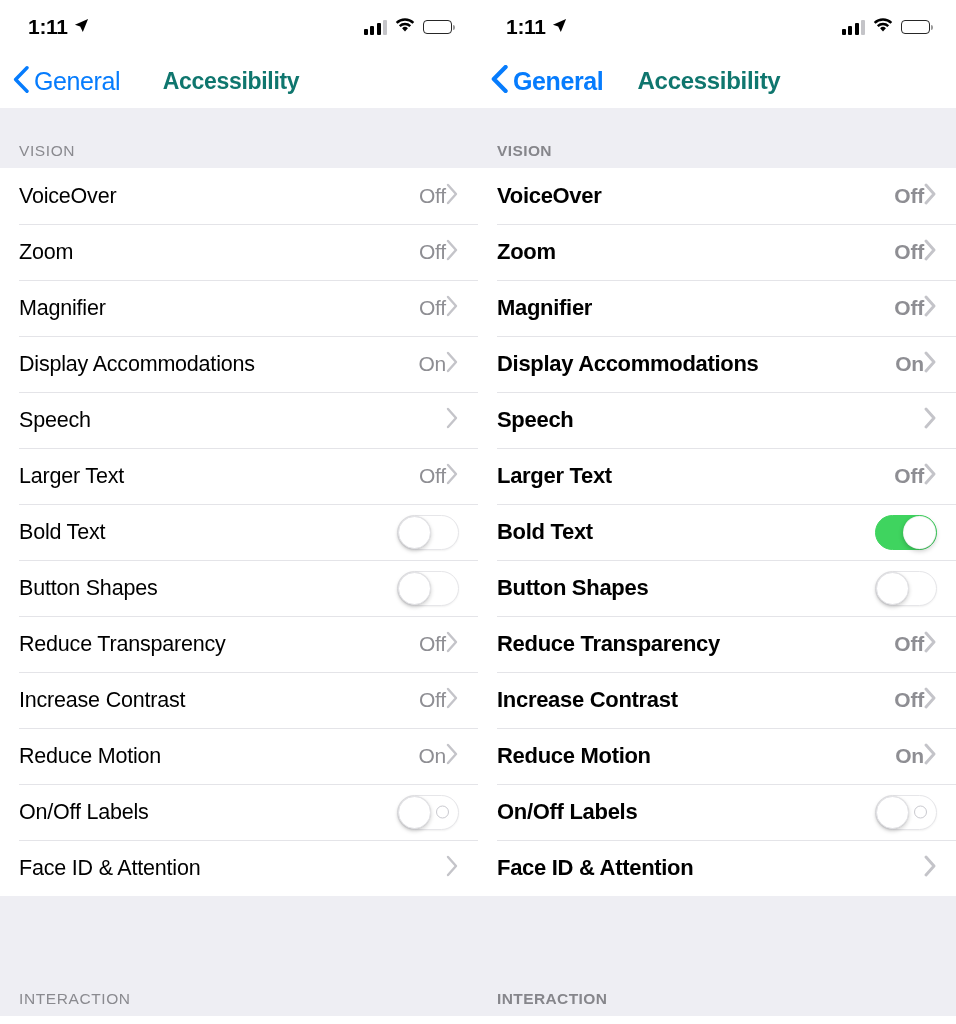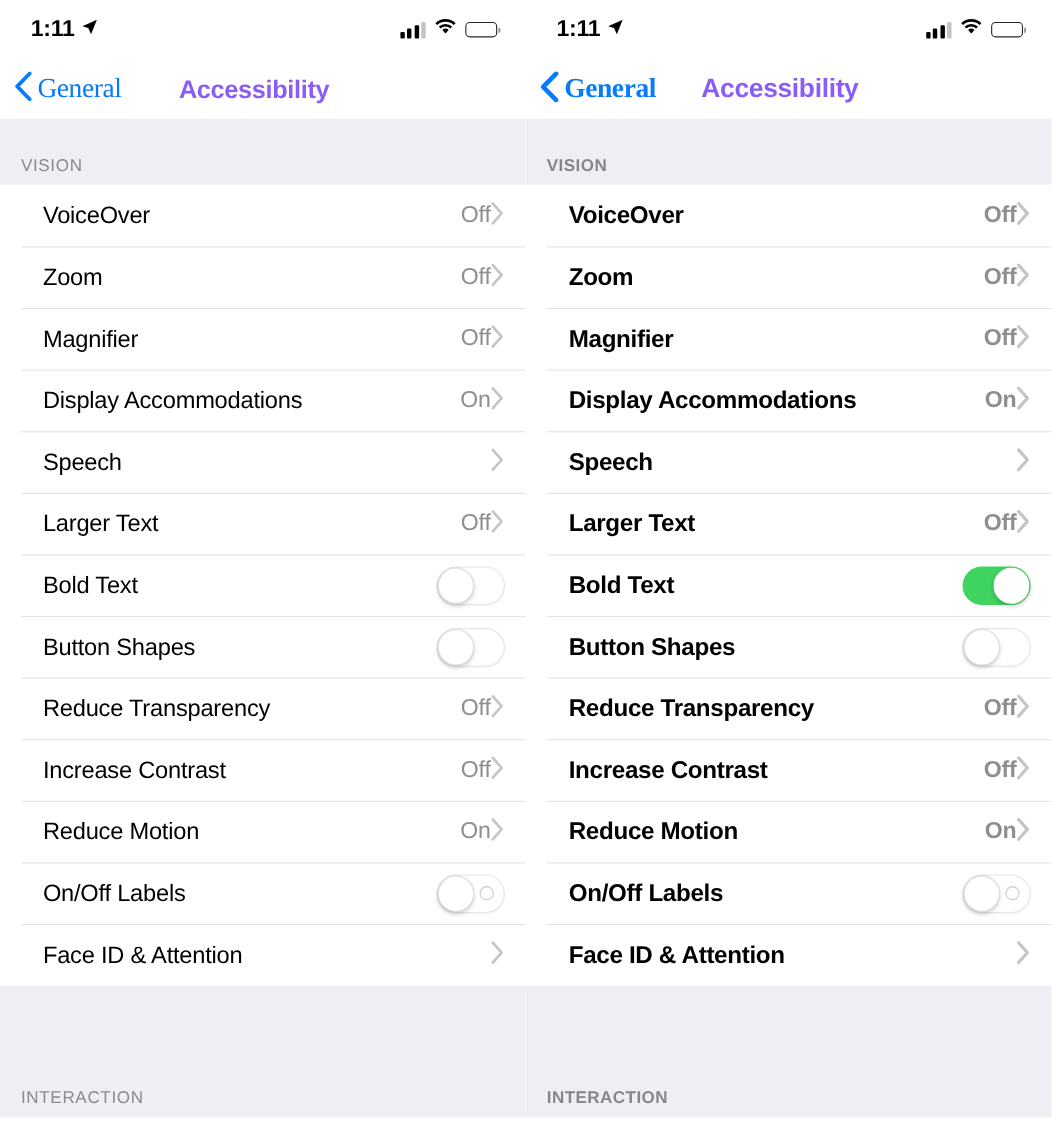--- a/index.html
+++ b/index.html
@@ -32,23 +32,23 @@
   .battery { position: relative; width: 29px; height: 14px; border: 1.6px solid rgba(0,0,0,.85);
              border-radius: 4px; padding: 1.6px; }
   .battery .lvl { height: 100%; background: #000; border-radius: 1.5px; }
   .battery:after { content: ""; position: absolute; right: -4px; top: 4px; width: 2.4px; height: 5px;
                    background: rgba(0,0,0,.4); border-radius: 0 2px 2px 0; }
 
   
   .navbar { height: 54px; display: flex; align-items: center; position: relative; background: #ffffff; }
   .backbtn { display: flex; align-items: center; gap: 5px; padding-left: 13px; cursor: pointer; }
   .chev-back { display: block; }
-  .back-label { color: #067cfd; font-size: 25px; letter-spacing: -0.4px; font-family: Liberation Serif, serif; }
+  .back-label { color: #067cfd; font-size: 25px; letter-spacing: -0.4px; }
   .navtitle { position: absolute; left: 0; right: 16px; text-align: center;
-              font-size: 23px; font-weight: 700; color: #8b5cf6; letter-spacing: -0.3px;
+              font-size: 23px; font-weight: 700; color: #0f766e; letter-spacing: -0.3px;
               pointer-events: none; }
   .b .back-label { font-weight: 700; font-size: 25px; }
   .b .navtitle { font-weight: 800; font-size: 24px; }
 
   
   .sec-gap { background: #eeeef3; }
   .sec-head { background: #eeeef3; display: flex; align-items: flex-end; }
   .sec-head span {
     font-size: 15.5px; color: #8a8a8f; letter-spacing: 0.6px;
     padding: 0 0 8px 19px;
@@ -61,21 +61,21 @@
   .list { background: #ffffff; }
   .row {
     position: relative; height: 56px; display: flex; align-items: center;
     padding: 0 19px 0 19px; background: #ffffff; cursor: pointer;
   }
   .row + .row:before {
     content: ""; position: absolute; left: 19px; right: 0; top: 0;
     height: 1px; background: #e4e4e8;
   }
   .row .label { font-size: 21.5px; color: #000; letter-spacing: -0.2px; flex: 1;
-                white-space: nowrap; margin-left: 20px; }
+                white-space: nowrap; }
   .b .row .label { font-weight: 700; font-size: 22px; letter-spacing: -0.3px; }
   .row .right { display: flex; align-items: center; }
   .row .value { font-size: 21px; color: #8e8e93; letter-spacing: -0.2px; }
   .b .row .value { font-weight: 700; font-size: 21px; }
   .chev-row { display: block; flex: none; }
 
   
   .toggle {
     position: relative; width: 62px; height: 35px; border-radius: 18px; flex: none;
     background: #ffffff; border: 1px solid #e6e6e9;

